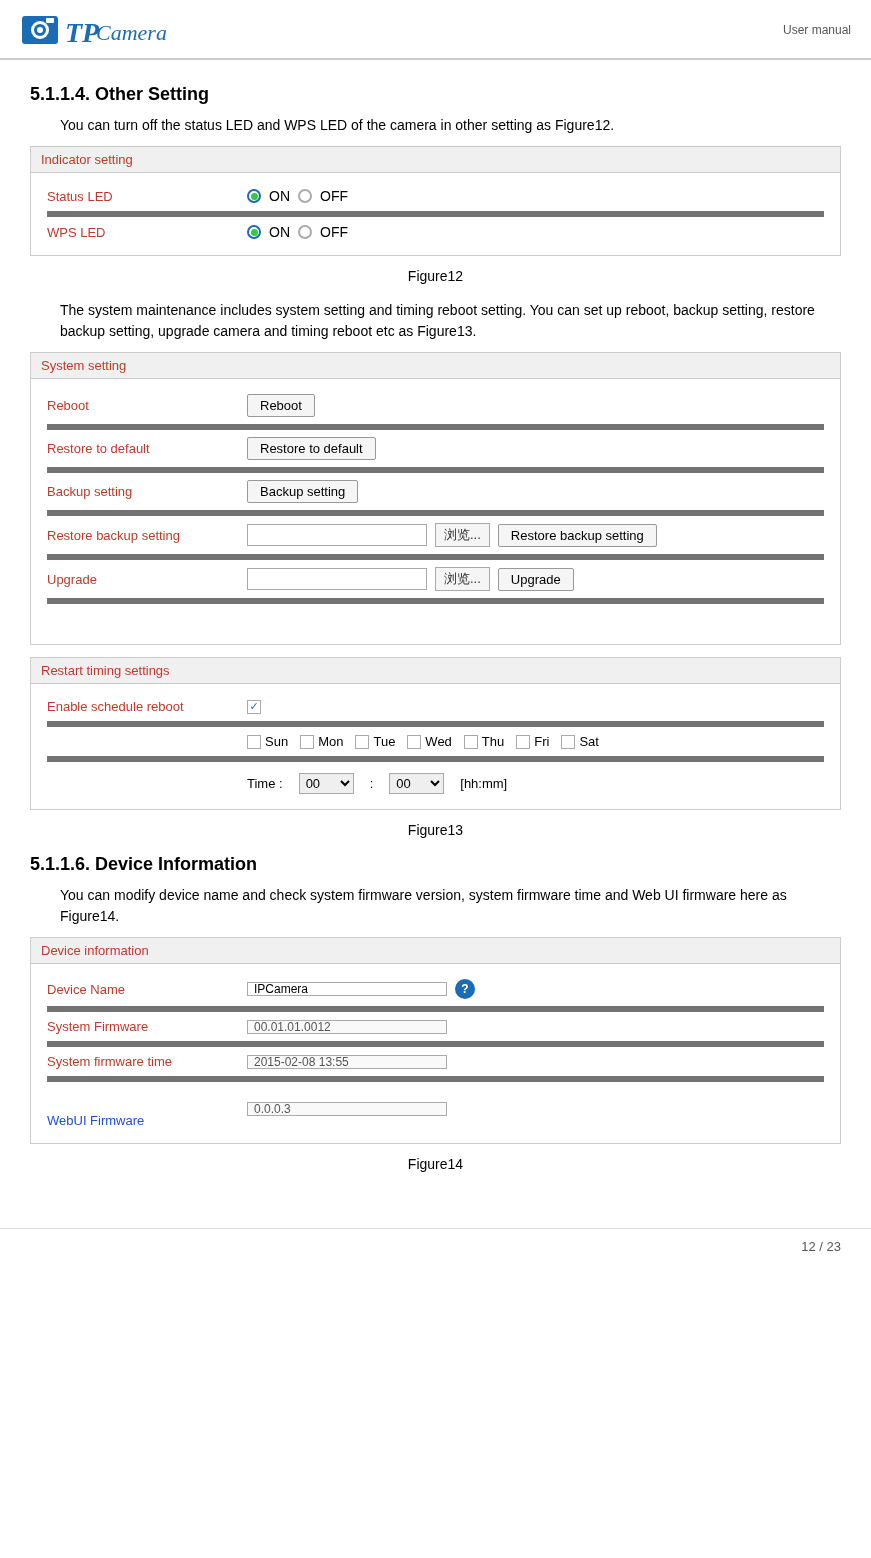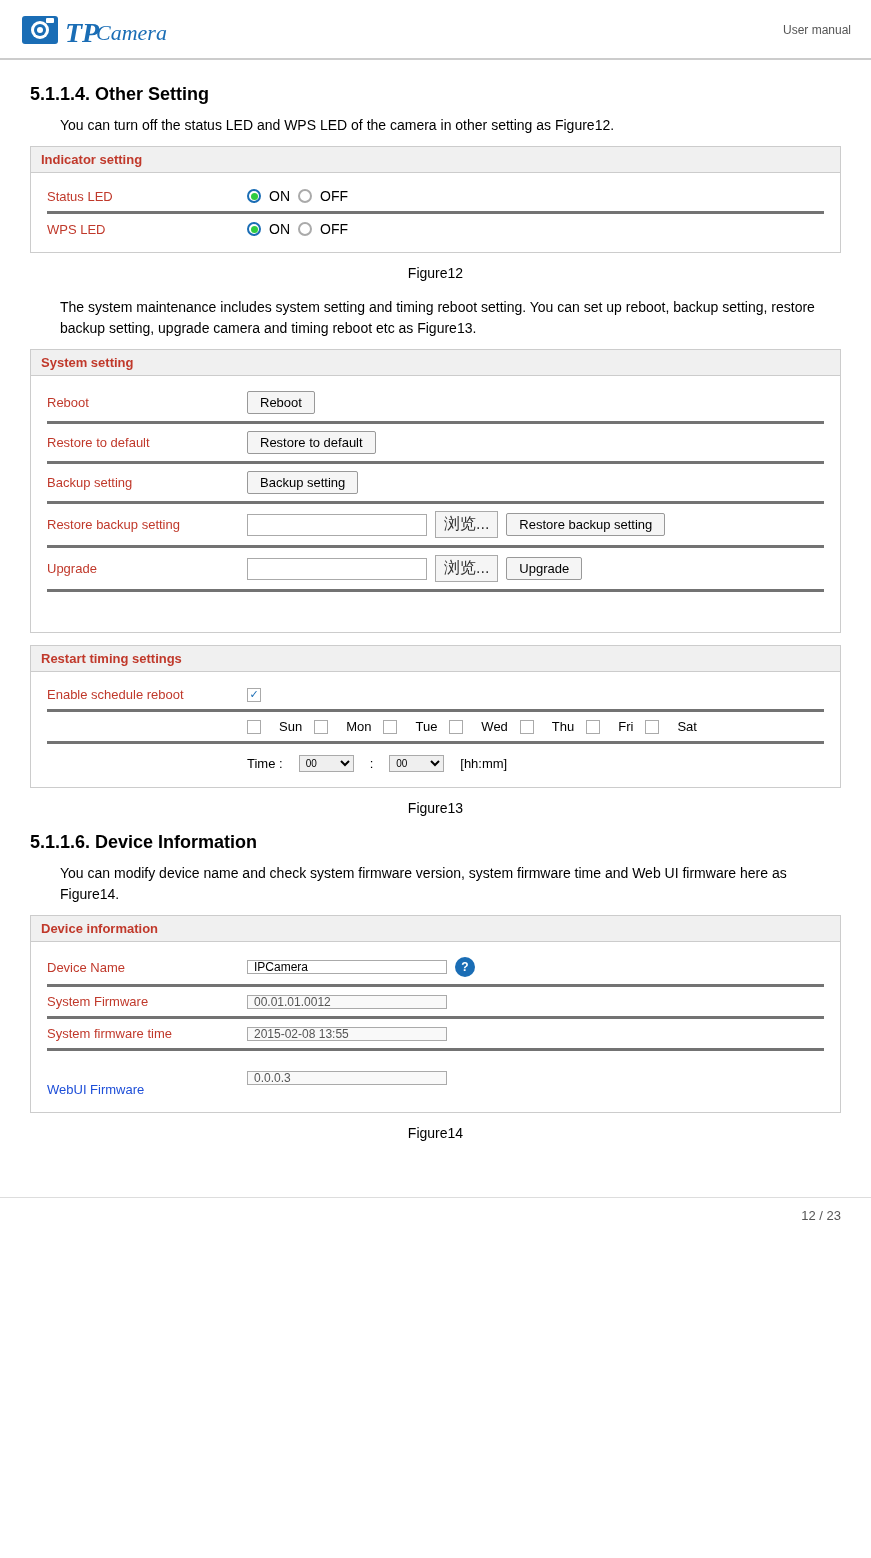--- a/index.html
+++ b/index.html
@@ -59,32 +59,32 @@
       border: 1px solid #ccc;
       margin-bottom: 12px;
       background: #fff;
     }
     .panel-header {
       background: #f0f0f0;
       padding: 5px 10px;
       font-size: 13px;
       color: #c0392b;
       border-bottom: 1px solid #ccc;
-      font-weight: bold;
+      font-weight: normal;
     }
     .panel-body {
       padding: 8px 16px;
     }
 
     
     .panel-row {
       display: flex;
       align-items: center;
       padding: 7px 0;
-      border-bottom: 3px solid #737373;
+      border-bottom: 6px solid #737373;
     }
     .panel-row:last-child { border-bottom: none; }
     .panel-label {
       width: 200px;
       color: #c0392b;
       font-size: 13px;
       flex-shrink: 0;
     }
     .panel-control {
       display: flex;
@@ -117,36 +117,36 @@
     
     .day-group {
       display: flex;
       gap: 12px;
       align-items: center;
       flex-wrap: wrap;
     }
     .day-item {
       display: flex;
       align-items: center;
-      gap: 18px;
+      gap: 4px;
       font-size: 13px;
     }
 
     
     .time-row {
       display: flex;
       align-items: center;
       gap: 16px;
       font-size: 13px;
       margin-top: 4px;
     }
     .time-select {
       border: 1px solid #aaa;
       padding: 1px 2px;
-      font-size: 10px;
+      font-size: 13px;
       width: 55px;
     }
 
     
     .spacer-row {
       height: 16px;
     }
 
     
     .info-input {
@@ -238,21 +238,21 @@
       border-radius: 50%;
       border: 2px solid #aaa;
       background: #fff;
       display: inline-block;
     }
 
     .browse-btn {
       padding: 2px 8px;
       background: #f5f5f5;
       border: 1px solid #aaa;
-      font-size: 16px;
+      font-size: 13px;
       cursor: pointer;
       color: #333;
     }
   </style>
 </head>
 <body>
 
 <div class="header">
   <div class="logo-svg">
 

